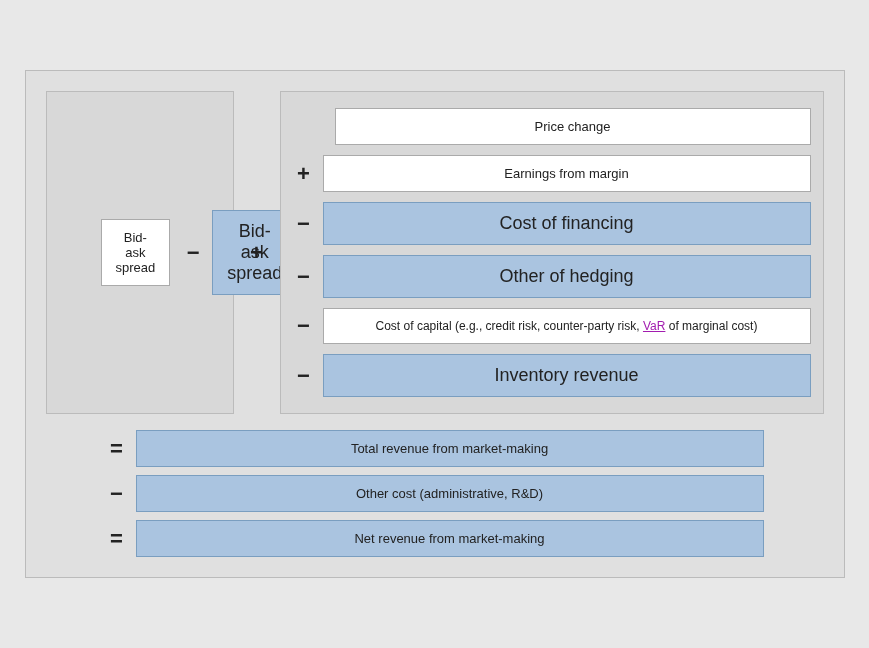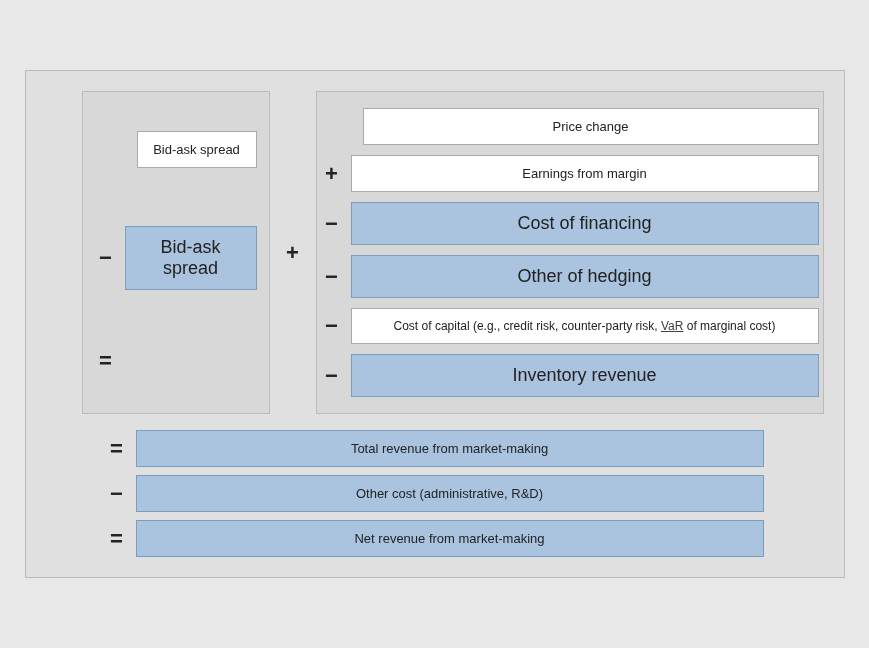--- a/index.html
+++ b/index.html
@@ -25,30 +25,29 @@
       display: flex;
       flex-direction: row;
       gap: 12px;
     }
     .left-panel {
       background: #d8d8d8;
       border: 1px solid #bbb;
       padding: 16px 12px;
       width: 188px;
       display: flex;
-      flex-direction: column;
+      flex-direction: row;
       justify-content: space-around;
       gap: 12px;
       min-height: 320px;
-      margin-left: 36px;
     }
     .right-panel {
       background: #d8d8d8;
       border: 1px solid #bbb;
-      padding: 16px 4px;
+      padding: 16px 12px;
       flex: 1;
       display: flex;
       flex-direction: column;
       gap: 10px;
     }
     .box-white {
       background: #ffffff;
       border: 1px solid #aaa;
       padding: 10px 14px;
       text-align: center;
@@ -93,21 +92,21 @@
       background: #aac4e0;
       border: 1px solid #7a9ec0;
       padding: 10px 4px;
       text-align: center;
       font-size: 13px;
       color: #222;
       flex: 1;
     }
     .var-underline {
       text-decoration: underline;
-      color: #404040;
+      color: #a21caf;
     }
     .left-spacer {
       width: 34px;
     }
   </style>
 </head>
 <body>
 
 <div class="outer">
   <div class="top-section">

